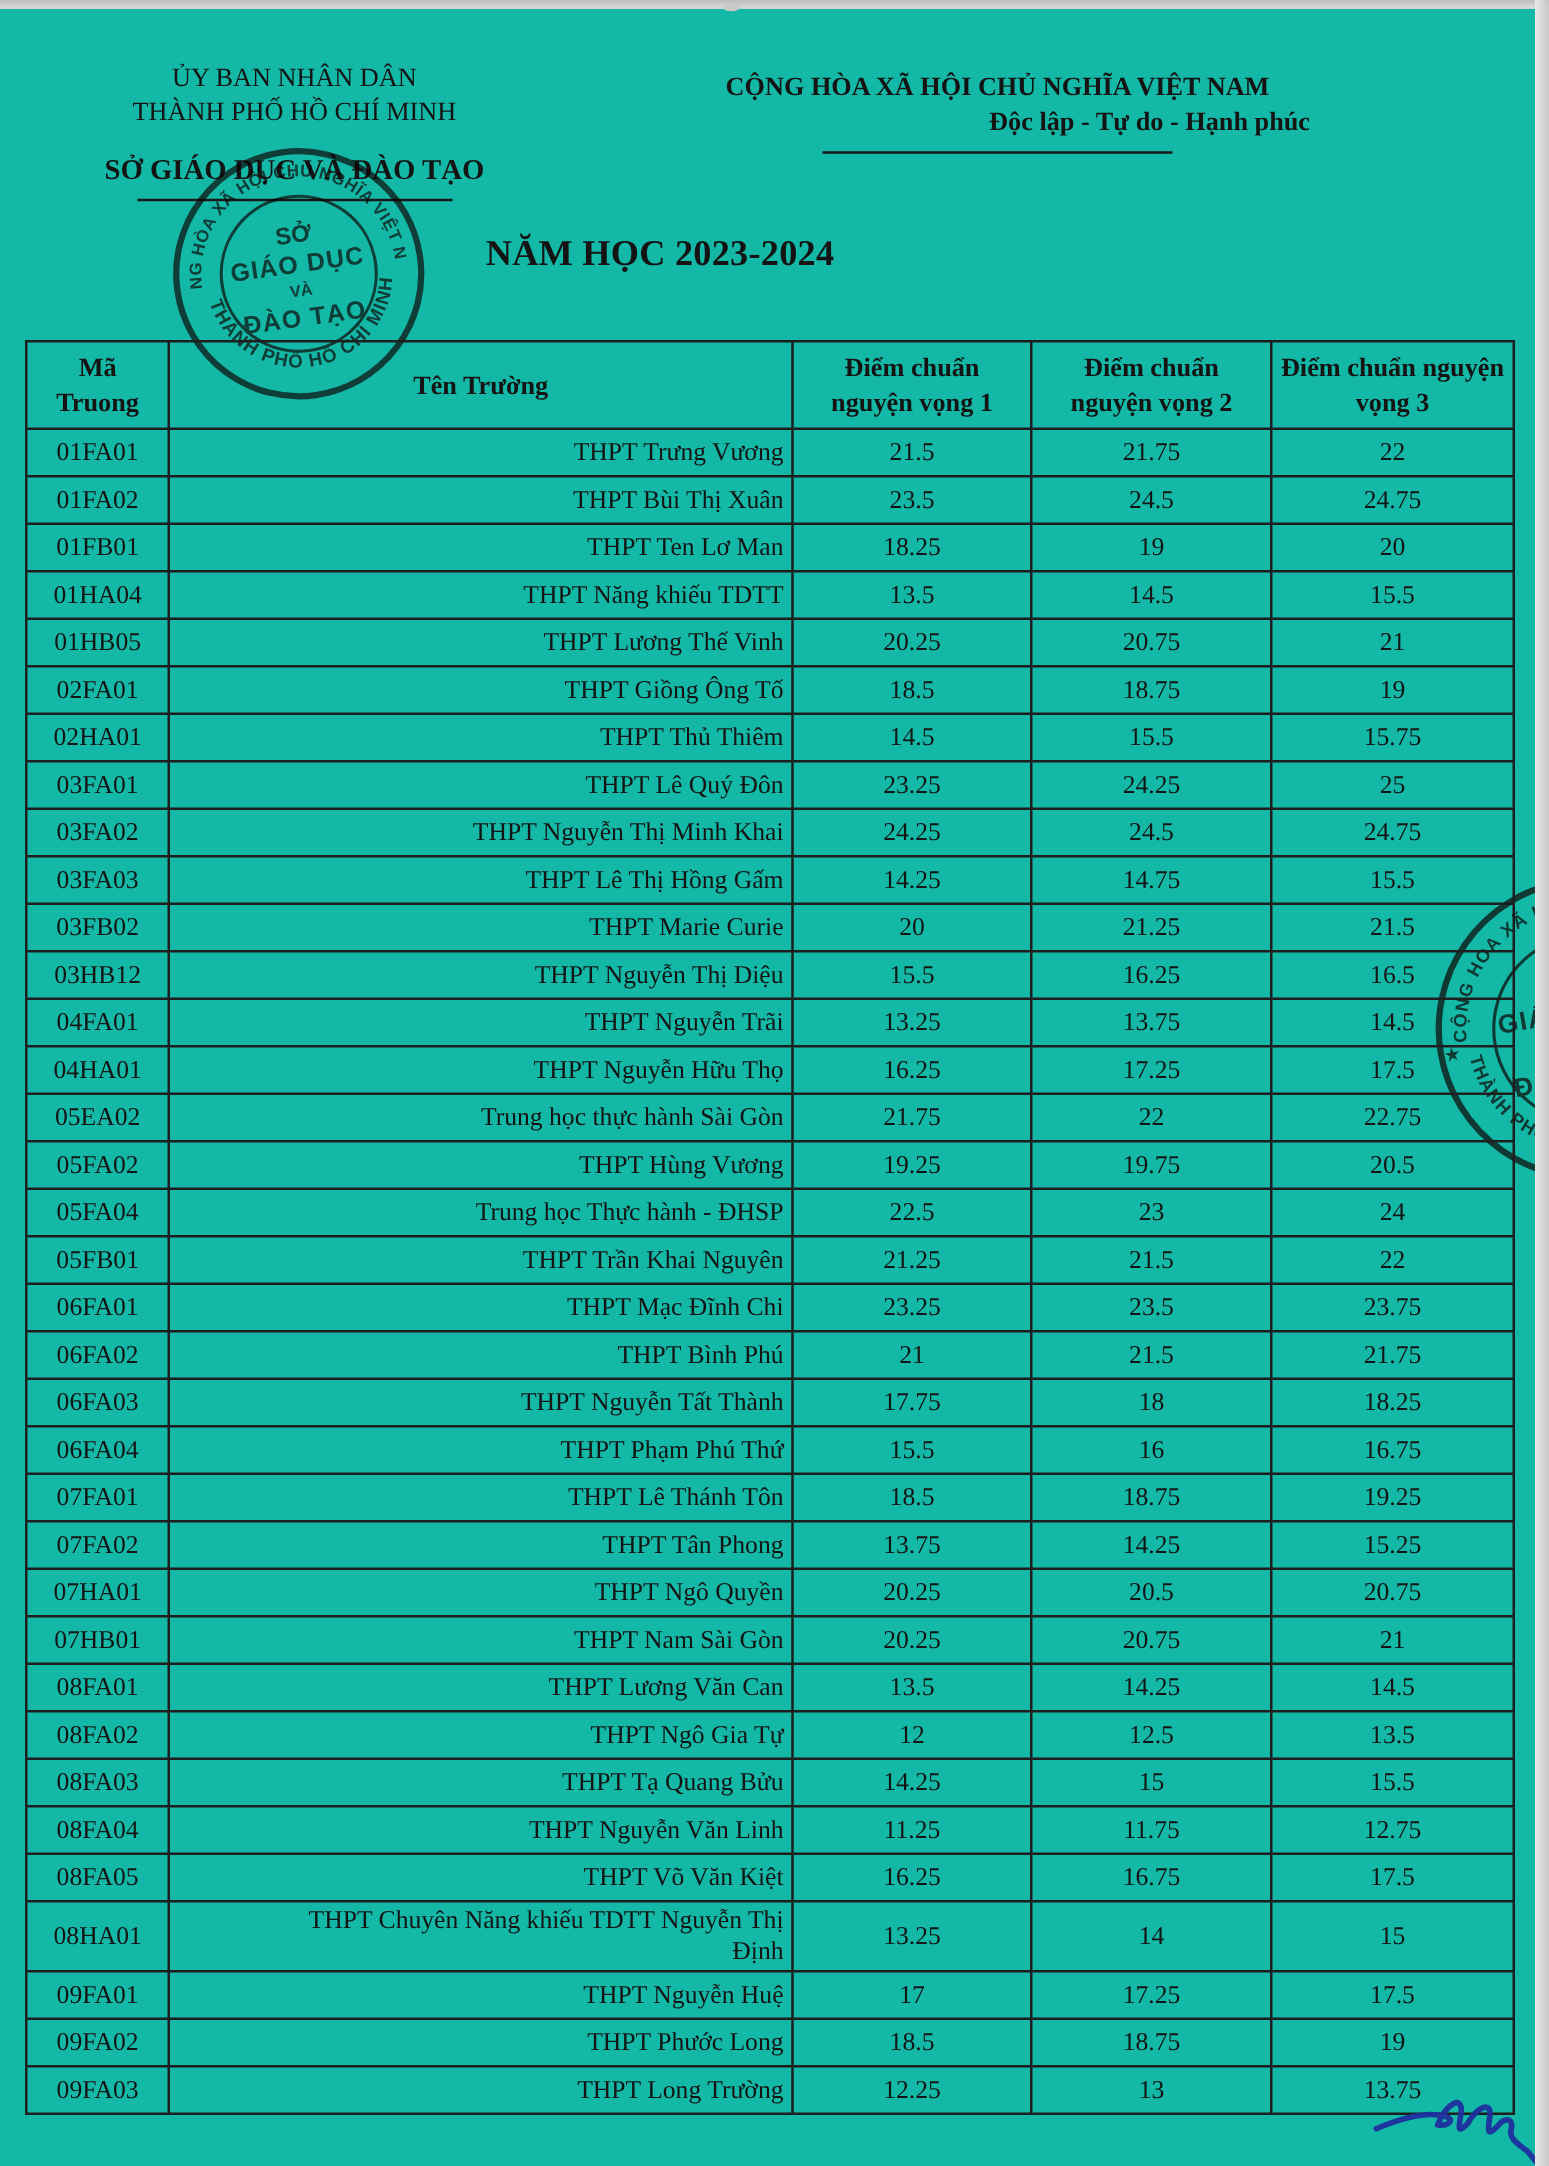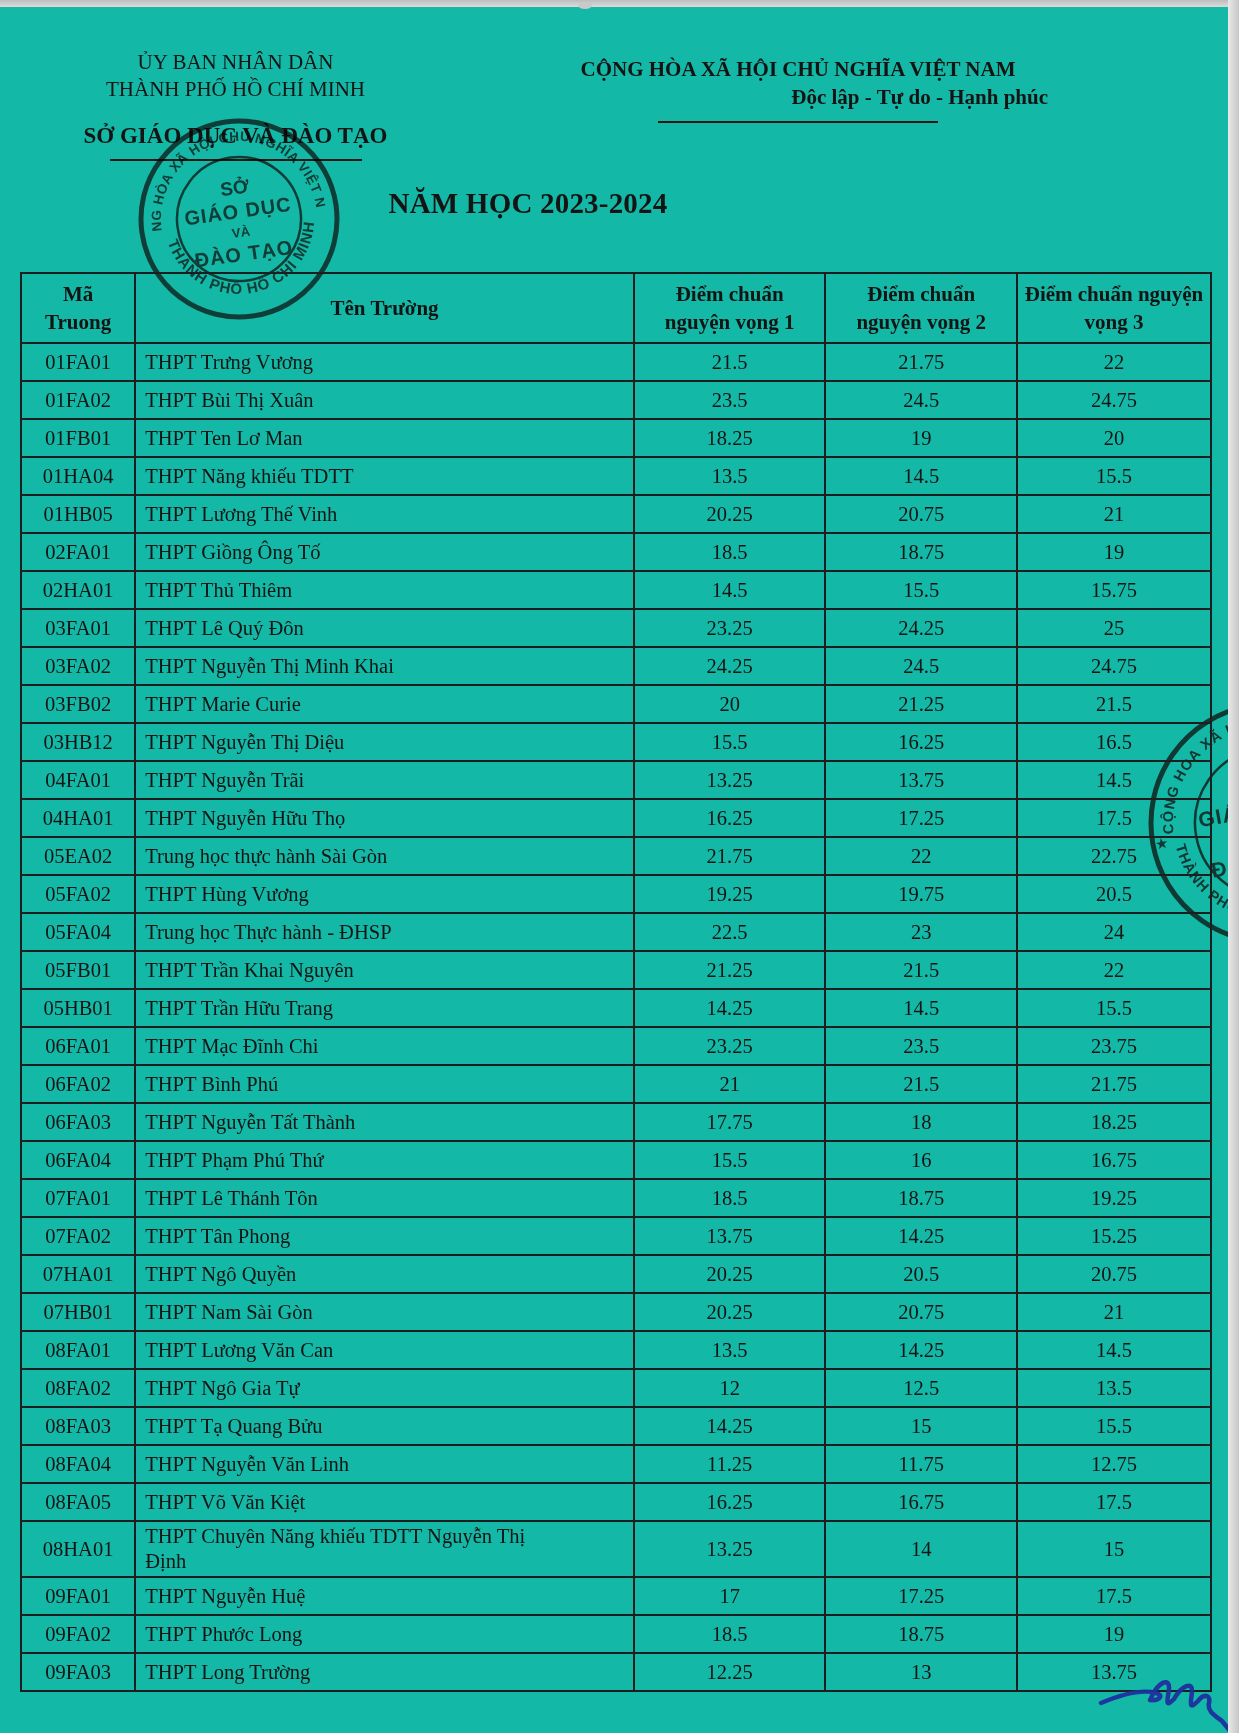--- a/index.html
+++ b/index.html
@@ -40,21 +40,21 @@
   
   table.scores{
     position:absolute;left:20px;top:265px;width:1192px;
     border-collapse:collapse;table-layout:fixed;
   }
   table.scores th,table.scores td{border:2px solid #1e1e1e;}
   table.scores{border:2.5px solid #1a1a1a;}
   th{font-size:21px;font-weight:bold;height:64px;line-height:1.35;padding:2px 6px;text-align:center;}
   td{height:36px;font-size:20.5px;padding:0 6px;}
   td.num{text-align:center;}
-  td.name{text-align:left;padding-left:9px;margin-top:36px;}
+  td.name{text-align:right;padding-left:9px;margin-top:36px;}
   .name-span{display:inline-block;line-height:1.2;vertical-align:middle;}
   tr.tall .name-span{max-width:408px;}
   tr.tall td{height:54px;}
 
   
   .signature{position:absolute;left:1098px;top:1650px;width:140px;height:82px;}
 </style>
 </head>
 <body>
 
@@ -185,20 +185,27 @@
           <td class="num">25</td>
         </tr>
         <tr>
           <td class="num">03FA02</td>
           <td class="name"><span class="name-span">THPT Nguyễn Thị Minh Khai</span></td>
           <td class="num">24.25</td>
           <td class="num">24.5</td>
           <td class="num">24.75</td>
         </tr>
         <tr>
+          <td class="num">03FA03</td>
+          <td class="name"><span class="name-span">THPT Lê Thị Hồng Gấm</span></td>
+          <td class="num">14.25</td>
+          <td class="num">14.75</td>
+          <td class="num">15.5</td>
+        </tr>
+        <tr>
           <td class="num">03FB02</td>
           <td class="name"><span class="name-span">THPT Marie Curie</span></td>
           <td class="num">20</td>
           <td class="num">21.25</td>
           <td class="num">21.5</td>
         </tr>
         <tr>
           <td class="num">03HB12</td>
           <td class="name"><span class="name-span">THPT Nguyễn Thị Diệu</span></td>
           <td class="num">15.5</td>
@@ -239,27 +246,20 @@
           <td class="num">22.5</td>
           <td class="num">23</td>
           <td class="num">24</td>
         </tr>
         <tr>
           <td class="num">05FB01</td>
           <td class="name"><span class="name-span">THPT Trần Khai Nguyên</span></td>
           <td class="num">21.25</td>
           <td class="num">21.5</td>
           <td class="num">22</td>
-        </tr>
-        <tr>
-          <td class="num">05HB01</td>
-          <td class="name"><span class="name-span">THPT Trần Hữu Trang</span></td>
-          <td class="num">14.25</td>
-          <td class="num">14.5</td>
-          <td class="num">15.5</td>
         </tr>
         <tr>
           <td class="num">06FA01</td>
           <td class="name"><span class="name-span">THPT Mạc Đĩnh Chi</span></td>
           <td class="num">23.25</td>
           <td class="num">23.5</td>
           <td class="num">23.75</td>
         </tr>
         <tr>
           <td class="num">06FA02</td>

